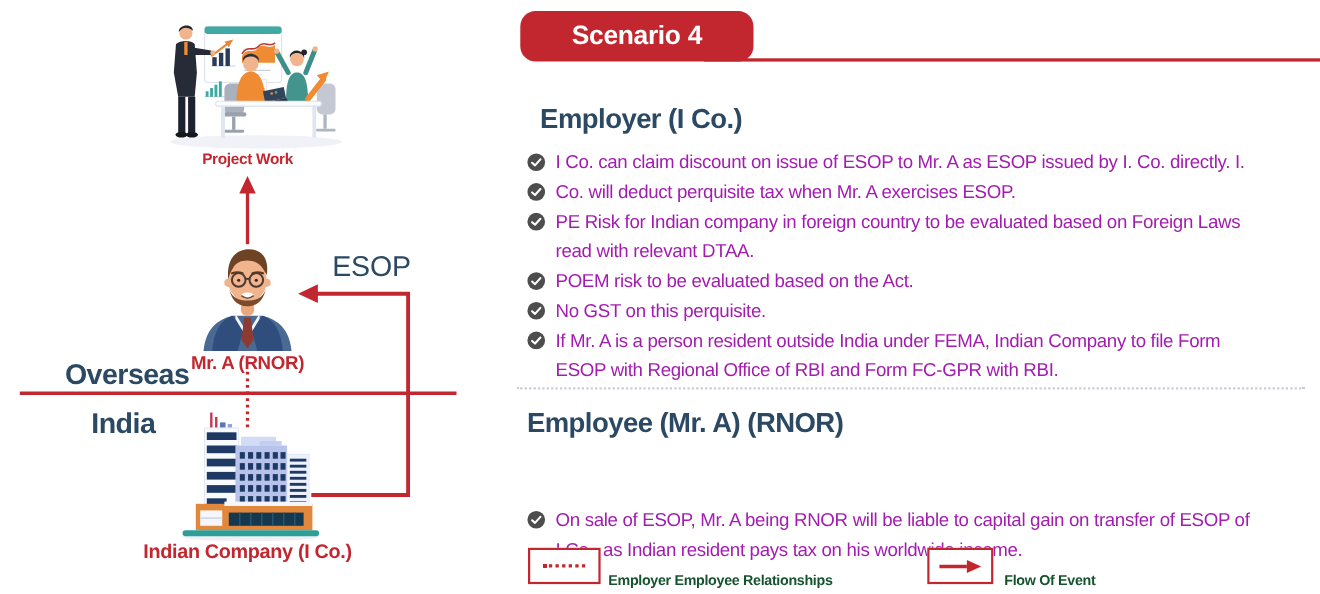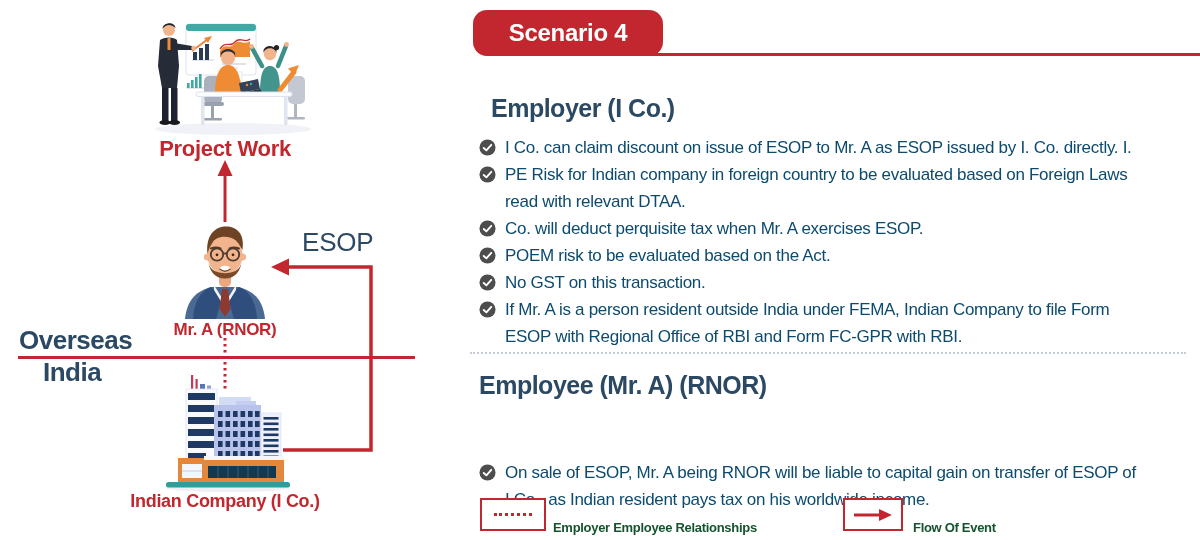--- a/index.html
+++ b/index.html
@@ -8,51 +8,51 @@
     font-family:"Liberation Sans",sans-serif;color:#3b3b3b;
   }
   .abs{position:absolute;}
 
   
   .overlay-svg{left:0;top:0;width:470px;height:540px;z-index:1;}
   .illus{z-index:2;}
   .diagram-label{
     color:#c2272f;font-weight:bold;text-align:center;letter-spacing:-0.3px;z-index:3;
   }
-  .label-project{left:135px;top:136px;width:180px;font-size:22px;}
+  .label-project{left:135px;top:136px;width:180px;font-size:14px;}
   .label-mra{left:140px;top:320px;width:170px;font-size:17px;}
   .label-company{left:109px;top:491px;width:232px;font-size:18px;}
   .region-label{
-    color:#2c4963;font-weight:600;letter-spacing:-0.5px;font-size:26px;z-index:3;
+    color:#2c4963;font-weight:600;letter-spacing:-0.5px;font-size:26px;z-index:3;margin-left:40px;
   }
   .label-overseas{left:19px;top:325px;}
-  .label-india{left:43px;top:357px;}
+  .label-india{left:43px;top:370px;}
   .label-esop{left:302px;top:227px;color:#2c4963;font-weight:400;font-size:26px;letter-spacing:-0.2px;z-index:3;}
 
   
   .badge{
-    left:473px;top:10px;width:190px;height:46px;border-radius:14px;background:#c2272f;
+    left:473px;top:10px;width:212px;height:46px;border-radius:14px;background:#c2272f;
     display:flex;align-items:center;justify-content:center;z-index:4;
   }
   .badge span{color:#ffffff;font-weight:bold;font-size:24px;letter-spacing:-0.3px;}
   .badge-rule{left:640px;top:53px;width:560px;height:3px;background:#c2272f;z-index:3;}
 
   .section-heading{
     color:#2c4963;font-weight:bold;font-size:25px;letter-spacing:-0.5px;z-index:3;
   }
   .h-employer{left:479px;top:82px;}
   .h-employee{left:479px;top:371px;}
 
   .bullet-list{left:479px;width:712px;list-style:none;margin:0;padding:0;z-index:3;}
   .ul-employer{top:134px;}
   .ul-employee{top:423px;margin-top:36px;}
   .bullet-list li{display:flex;align-items:flex-start;gap:9px;}
   .check{flex:0 0 17px;height:17px;margin-top:5px;}
   .btext{
-    font-size:17px;line-height:27px;letter-spacing:-0.3px;color:#0c4a6e;white-space:pre-line;
+    font-size:17px;line-height:27px;letter-spacing:-0.3px;color:#a21caf;white-space:pre-line;
   }
 
   .dotted-divider{
     left:470px;top:352px;width:716px;height:0;border-top:2px dotted #c6ccd6;z-index:3;
   }
 
   
   .legend-box{
     top:498px;height:33px;border:2px solid #c2272f;background:#ffffff;
     display:flex;align-items:center;justify-content:center;z-index:3;box-sizing:border-box;
@@ -284,43 +284,43 @@
           <circle cx="9" cy="9" r="8.5" fill="#4d4d4d"></circle>
           <path d="M5 9.5 L7.8 12 L13 6.2" stroke="#ffffff" stroke-width="2" fill="none" stroke-linecap="round" stroke-linejoin="round"></path>
         </svg>
       <span class="btext">I Co. can claim discount on issue of ESOP to Mr. A as ESOP issued by I. Co. directly. I.</span>
     </li>
     <li>
       <svg class="check" viewBox="0 0 18 18">
           <circle cx="9" cy="9" r="8.5" fill="#4d4d4d"></circle>
           <path d="M5 9.5 L7.8 12 L13 6.2" stroke="#ffffff" stroke-width="2" fill="none" stroke-linecap="round" stroke-linejoin="round"></path>
         </svg>
+      <span class="btext">Co. will deduct perquisite tax when Mr. A exercises ESOP.</span>
+    </li>
+    <li>
+      <svg class="check" viewBox="0 0 18 18">
+          <circle cx="9" cy="9" r="8.5" fill="#4d4d4d"></circle>
+          <path d="M5 9.5 L7.8 12 L13 6.2" stroke="#ffffff" stroke-width="2" fill="none" stroke-linecap="round" stroke-linejoin="round"></path>
+        </svg>
       <span class="btext">PE Risk for Indian company in foreign country to be evaluated based on Foreign Laws
 read with relevant DTAA.</span>
     </li>
     <li>
       <svg class="check" viewBox="0 0 18 18">
           <circle cx="9" cy="9" r="8.5" fill="#4d4d4d"></circle>
           <path d="M5 9.5 L7.8 12 L13 6.2" stroke="#ffffff" stroke-width="2" fill="none" stroke-linecap="round" stroke-linejoin="round"></path>
         </svg>
-      <span class="btext">Co. will deduct perquisite tax when Mr. A exercises ESOP.</span>
-    </li>
-    <li>
-      <svg class="check" viewBox="0 0 18 18">
-          <circle cx="9" cy="9" r="8.5" fill="#4d4d4d"></circle>
-          <path d="M5 9.5 L7.8 12 L13 6.2" stroke="#ffffff" stroke-width="2" fill="none" stroke-linecap="round" stroke-linejoin="round"></path>
-        </svg>
       <span class="btext">POEM risk to be evaluated based on the Act.</span>
     </li>
     <li>
       <svg class="check" viewBox="0 0 18 18">
           <circle cx="9" cy="9" r="8.5" fill="#4d4d4d"></circle>
           <path d="M5 9.5 L7.8 12 L13 6.2" stroke="#ffffff" stroke-width="2" fill="none" stroke-linecap="round" stroke-linejoin="round"></path>
         </svg>
-      <span class="btext">No GST on this transaction.</span>
+      <span class="btext">No GST on this perquisite.</span>
     </li>
     <li>
       <svg class="check" viewBox="0 0 18 18">
           <circle cx="9" cy="9" r="8.5" fill="#4d4d4d"></circle>
           <path d="M5 9.5 L7.8 12 L13 6.2" stroke="#ffffff" stroke-width="2" fill="none" stroke-linecap="round" stroke-linejoin="round"></path>
         </svg>
       <span class="btext">If Mr. A is a person resident outside India under FEMA, Indian Company to file Form
 ESOP with Regional Office of RBI and Form FC-GPR with RBI.</span>
     </li>
   </ul>

